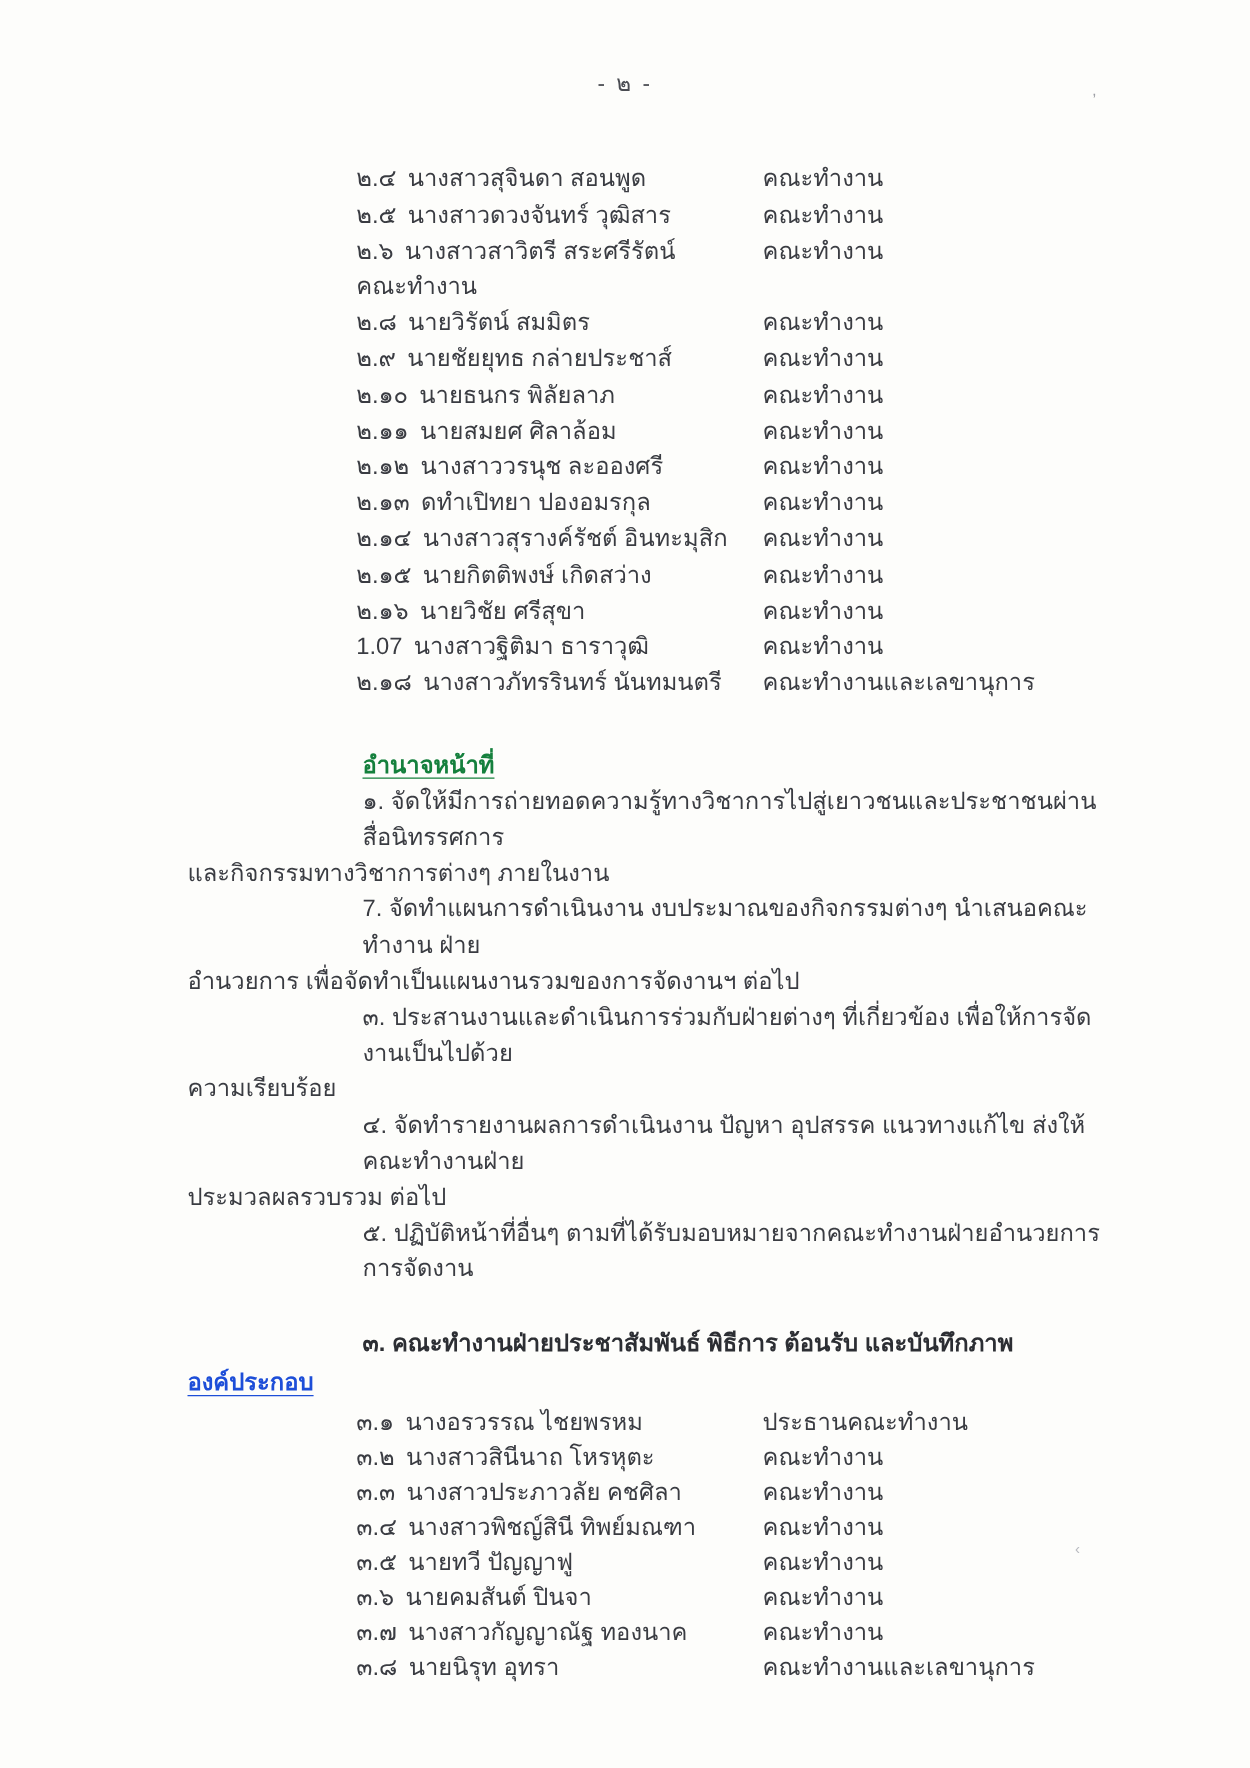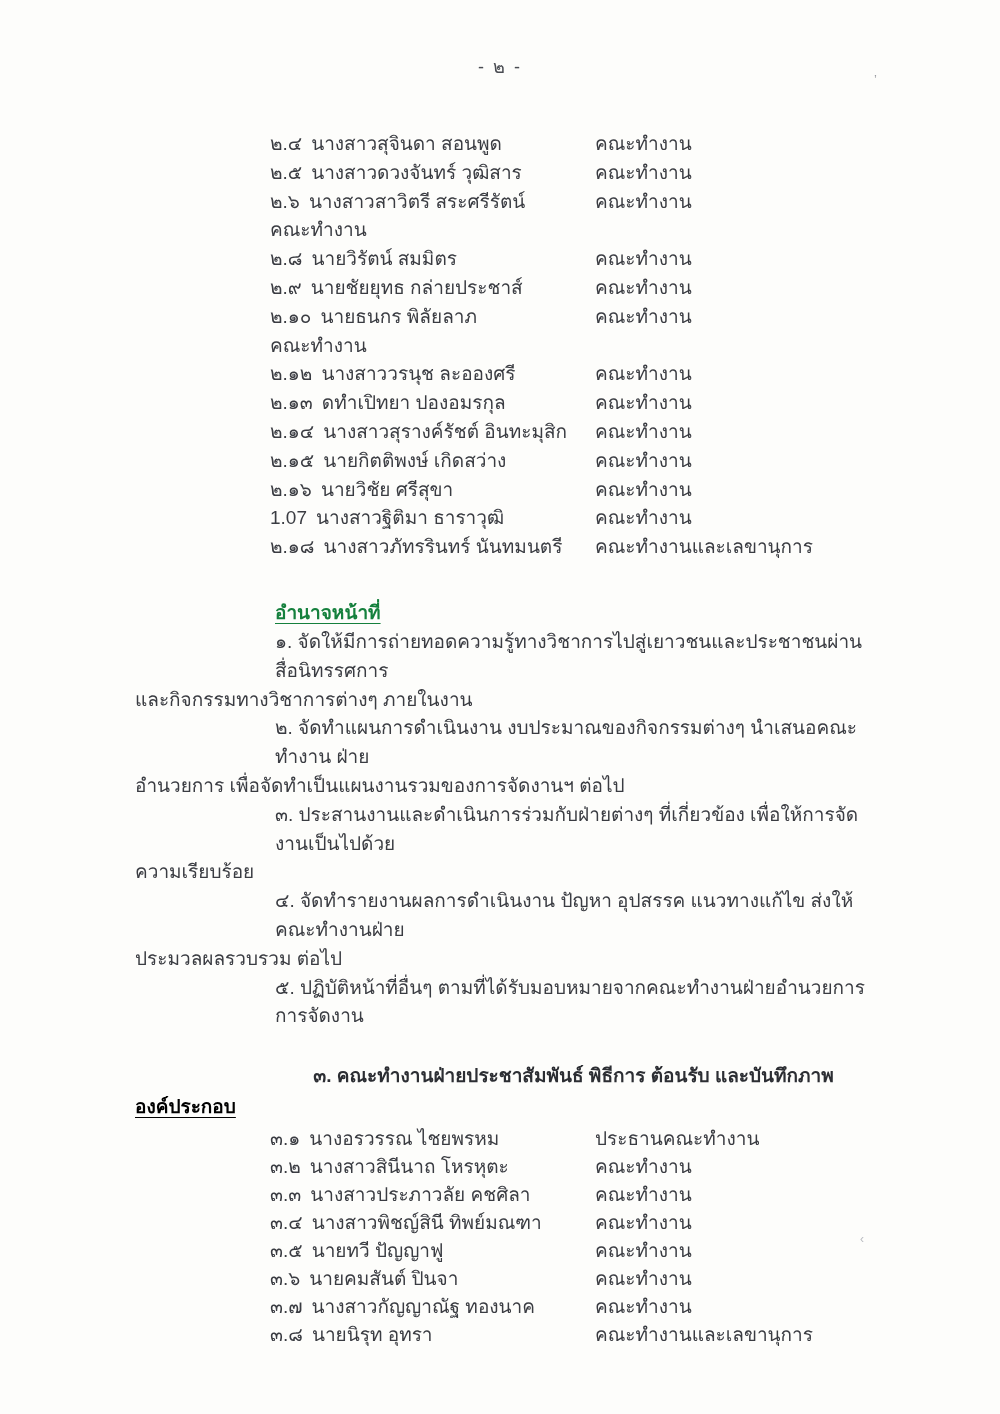--- a/index.html
+++ b/index.html
@@ -10,21 +10,21 @@
     color:#3a3c42;
     position:relative;
     overflow:hidden;
   }
   .page{position:absolute;inset:0;}
   .page-number{
     position:absolute;top:52px;left:0;width:100%;
     text-align:center;font-size:18px;color:#4a4c52;letter-spacing:2px;
   }
   .content{
-    position:absolute;left:135px;top:130px;width:737px;
+    position:absolute;left:150px;top:130px;width:737px;
     font-size:19px;line-height:28.8px;
   }
   
   .member-list{display:block;}
   .member-row{
     display:grid;
     grid-template-columns:325px 1fr;
     padding-left:135px;
     line-height:28.8px;
     white-space:nowrap;
@@ -44,24 +44,23 @@
   }
   .duty-item{margin:0;}
   .duty-line{line-height:28.8px;}
   .duty-line.first{padding-left:140px;}
   
   .section3-title{
     margin-top:30px;
     padding-left:140px;
     font-weight:700;color:#2c2e33;
     line-height:30px;
-    text-align:center;
   }
   .section3-subheading{
-    font-weight:700;color:#000000;
+    font-weight:700;color:#1d4ed8;
     text-decoration:underline;
     text-underline-offset:4px;
     line-height:32px;
     margin-bottom:2px;
   }
   
   .artifact-quote{
     position:absolute;top:72px;left:874px;
     font-size:13px;color:#9b9da3;
   }
@@ -101,20 +100,21 @@
   </div>
         <div class="member-row">
     <span class="member-cell"><span class="member-no">๒.๙</span><span class="member-name">นายชัยยุทธ กล่ายประชาส์</span></span>
     <span class="member-role">คณะทำงาน</span>
   </div>
         <div class="member-row">
     <span class="member-cell"><span class="member-no">๒.๑๐</span><span class="member-name">นายธนกร พิลัยลาภ</span></span>
     <span class="member-role">คณะทำงาน</span>
   </div>
         <div class="member-row">
+    <span class="member-cell"><span class="member-no">๒.๑๑</span><span class="member-name">นายสมยศ ศิลาล้อม</span></span>
     <span class="member-role">คณะทำงาน</span>
   </div>
         <div class="member-row">
     <span class="member-cell"><span class="member-no">๒.๑๒</span><span class="member-name">นางสาววรนุช ละอองศรี</span></span>
     <span class="member-role">คณะทำงาน</span>
   </div>
         <div class="member-row">
     <span class="member-cell"><span class="member-no">๒.๑๓</span><span class="member-name">ดทำเปิทยา ปองอมรกุล</span></span>
     <span class="member-role">คณะทำงาน</span>
   </div>
@@ -140,21 +140,21 @@
   </div>
       </div>
 
     <div class="duties-heading">อำนาจหน้าที่</div>
     <div class="duty-list">
         <div class="duty-item">
           <div class="duty-line first">๑. จัดให้มีการถ่ายทอดความรู้ทางวิชาการไปสู่เยาวชนและประชาชนผ่านสื่อนิทรรศการ</div>
           <div class="duty-line">และกิจกรรมทางวิชาการต่างๆ ภายในงาน</div>
         </div>
         <div class="duty-item">
-          <div class="duty-line first">๒. จัดทำแผนการดำเนินงาน งบประมาณของกิจกรรมต่างๆ นำเสนอคณะทำงาน ฝ่าย</div>
+          <div class="duty-line first">7. จัดทำแผนการดำเนินงาน งบประมาณของกิจกรรมต่างๆ นำเสนอคณะทำงาน ฝ่าย</div>
           <div class="duty-line">อำนวยการ เพื่อจัดทำเป็นแผนงานรวมของการจัดงานฯ ต่อไป</div>
         </div>
         <div class="duty-item">
           <div class="duty-line first">๓. ประสานงานและดำเนินการร่วมกับฝ่ายต่างๆ ที่เกี่ยวข้อง เพื่อให้การจัดงานเป็นไปด้วย</div>
           <div class="duty-line">ความเรียบร้อย</div>
         </div>
         <div class="duty-item">
           <div class="duty-line first">๔. จัดทำรายงานผลการดำเนินงาน ปัญหา อุปสรรค แนวทางแก้ไข ส่งให้คณะทำงานฝ่าย</div>
           <div class="duty-line">ประมวลผลรวบรวม ต่อไป</div>
         </div>

